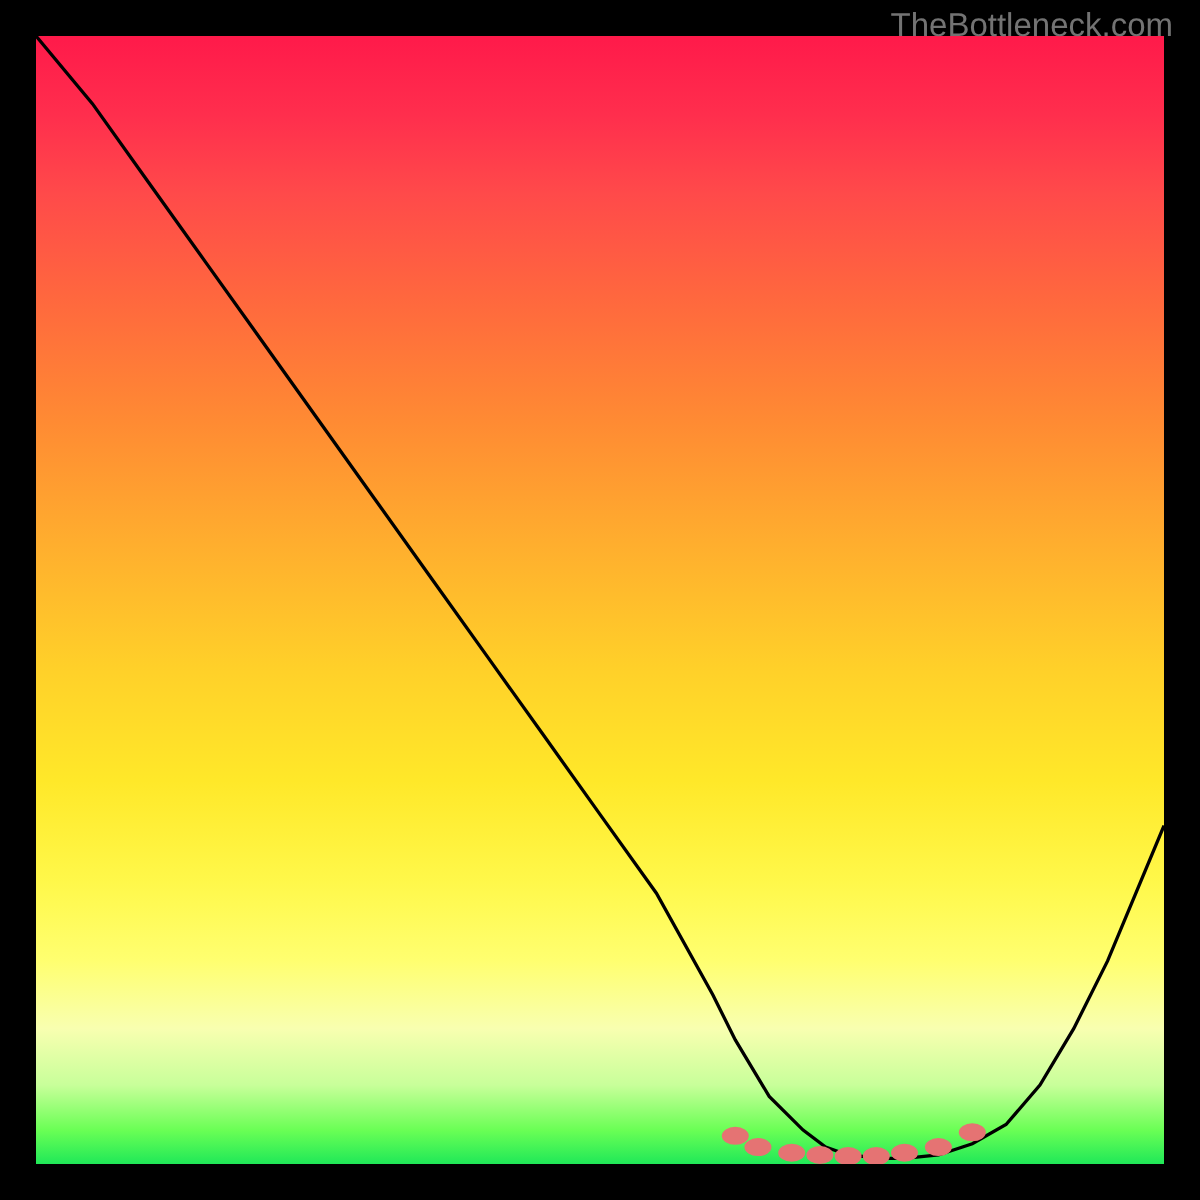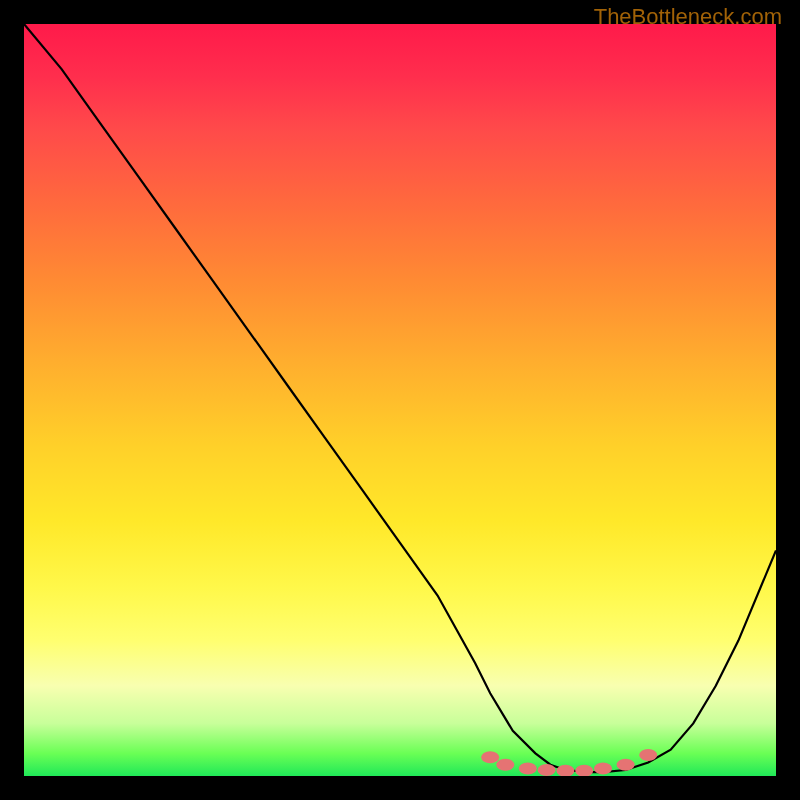--- a/index.html
+++ b/index.html
@@ -7,21 +7,21 @@
     width: 800px;
     height: 800px;
     background: #000;
     position: relative;
     font-family: Arial, sans-serif;
   }
   .watermark {
     position: absolute;
     top: 4px;
     right: 18px;
-    color: #a16207;
+    color: #737373;
     font-size: 22px;
     font-weight: 500;
     z-index: 10;
   }
   .plot-area {
     position: absolute;
     left: 24px;
     top: 24px;
     width: 752px;
     height: 752px;

